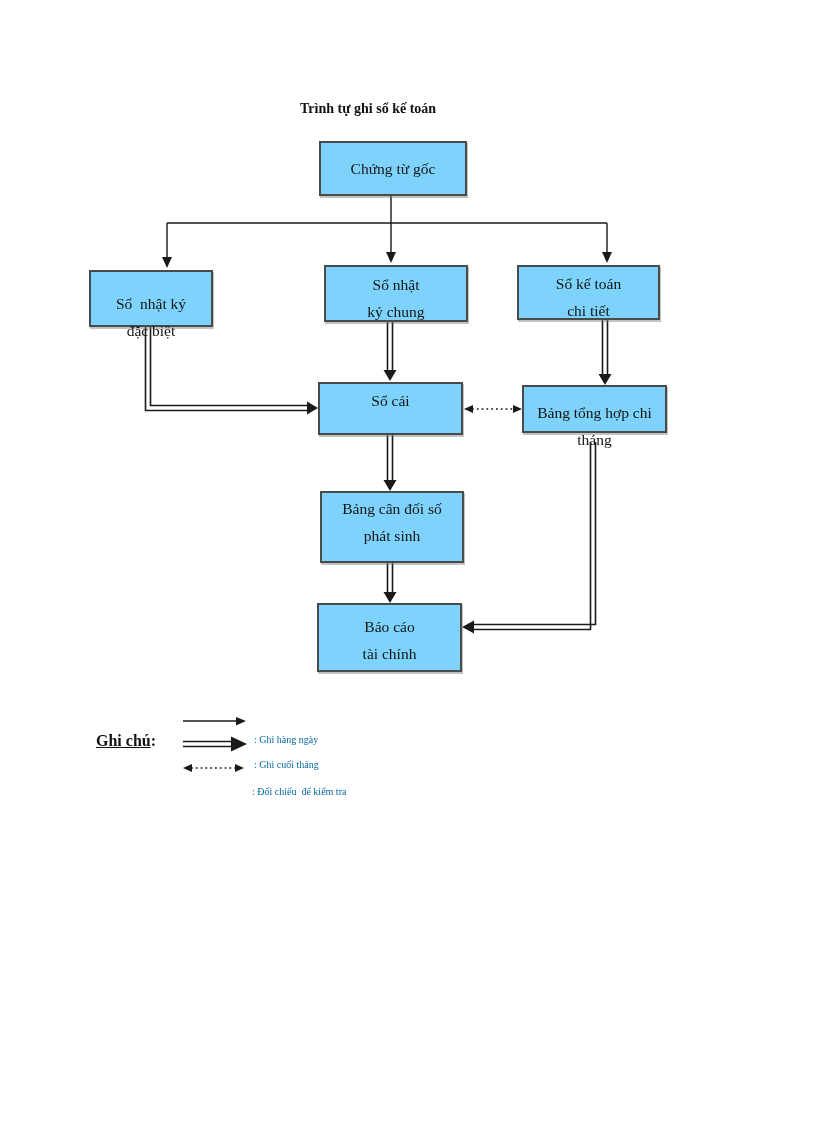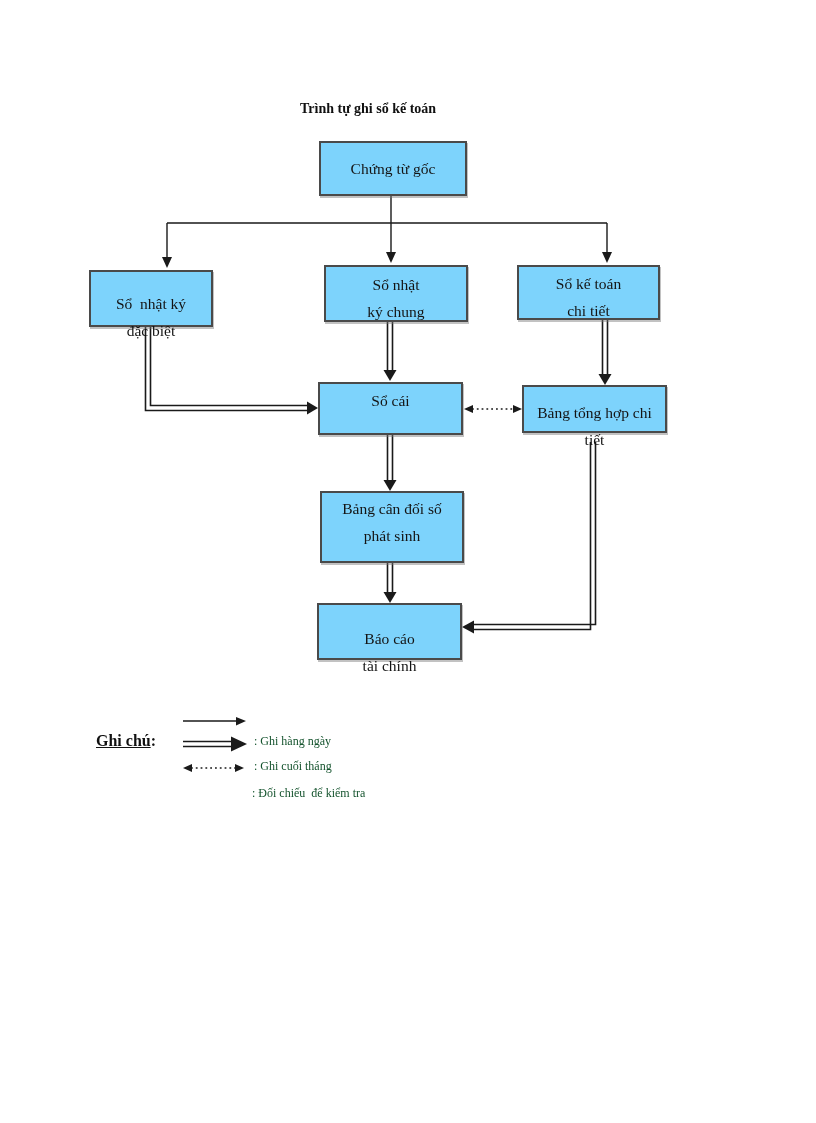--- a/index.html
+++ b/index.html
@@ -16,25 +16,25 @@
   .node .nl { display: block; line-height: 27px; white-space: pre-wrap; }
   .node-chung-tu-goc      { left: 319px; top: 141px; width: 148px; height: 55px; justify-content: center; }
   .node-chung-tu-goc .nl  { line-height: 20px; }
   .node-nhat-ky-dac-biet  { left:  89px; top: 270px; width: 124px; height: 57px; padding-top: 18px; }
   .node-nhat-ky-chung     { left: 324px; top: 265px; width: 144px; height: 57px; padding-top: 4px; }
   .node-ke-toan-chi-tiet  { left: 517px; top: 265px; width: 143px; height: 55px; padding-top: 3px; }
   .node-so-cai            { left: 318px; top: 382px; width: 145px; height: 53px; padding-top: 6px; }
   .node-so-cai .nl        { line-height: 22px; }
   .node-bang-tong-hop     { left: 522px; top: 385px; width: 145px; height: 48px; padding-top: 12px; }
   .node-bang-can-doi      { left: 320px; top: 491px; width: 144px; height: 72px; padding-top: 2px; }
-  .node-bao-cao           { left: 317px; top: 603px; width: 145px; height: 57px; padding-top: 20px; }
+  .node-bao-cao           { left: 317px; top: 603px; width: 145px; height: 69px; padding-top: 8px; }
   .legend-heading { position: absolute; left: 96px; top: 732px; font-size: 16px;
                     font-weight: bold; }
   .legend-heading .u { text-decoration: underline; }
-  .legend-label { position: absolute; font-size: 12px; color: #14532d; white-space: pre; }
+  .legend-label { position: absolute; font-size: 10px; color: #0369a1; white-space: pre; }
   .legend-label-0 { left: 254px; top: 734px; }
   .legend-label-1 { left: 254px; top: 759px; }
   .legend-label-2 { left: 252px; top: 786px; }
 </style>
 </head>
 <body>
 
 <div class="page">
 
   <h1 class="title">Trình tự ghi sổ kế toán</h1>
@@ -117,21 +117,21 @@
     <span class="nl">Sổ kế toán</span>
     <span class="nl">chi tiết</span>
   </div>
 
   <div class="node node-so-cai">
     <span class="nl">Sổ cái</span>
   </div>
 
   <div class="node node-bang-tong-hop">
     <span class="nl">Bảng tổng hợp chi</span>
-    <span class="nl">tiết</span>
+    <span class="nl">tháng</span>
   </div>
 
   <div class="node node-bang-can-doi">
     <span class="nl">Bảng cân đối số</span>
     <span class="nl">phát sinh</span>
   </div>
 
   <div class="node node-bao-cao">
     <span class="nl">Báo cáo</span>
     <span class="nl">tài chính</span>

